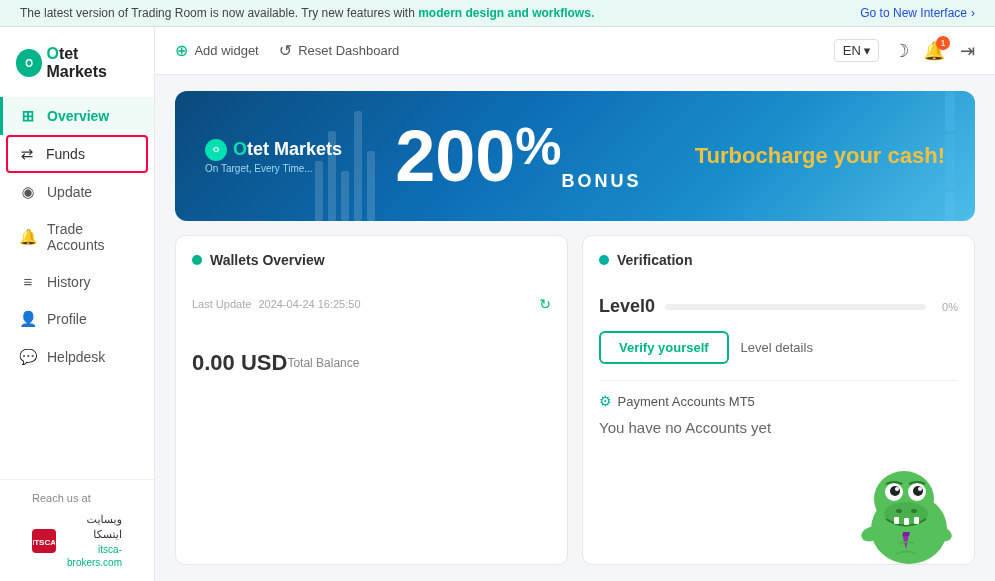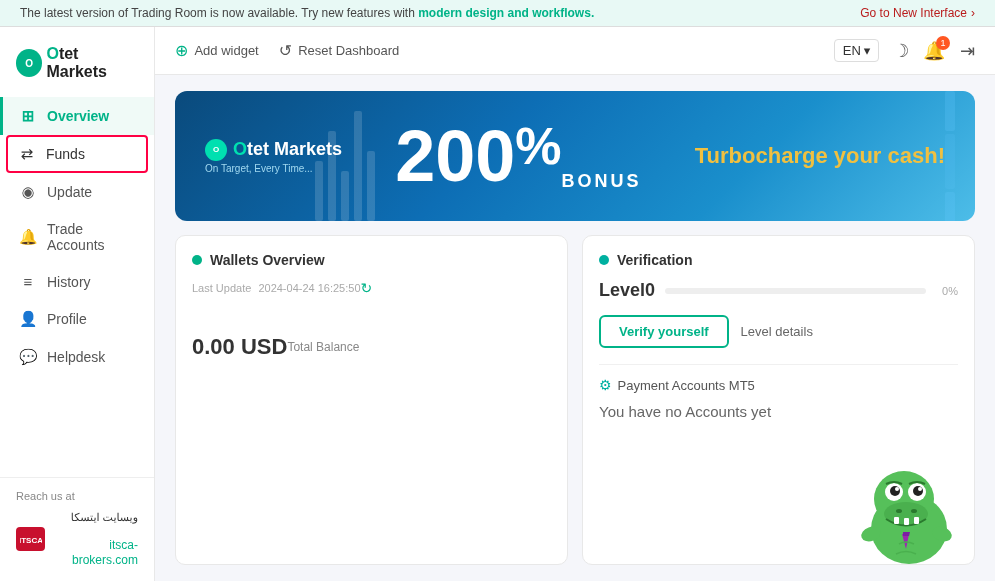--- a/index.html
+++ b/index.html
@@ -10,21 +10,21 @@
       padding: 6px 20px;
       font-size: 12px;
       color: #333;
       display: flex;
       justify-content: space-between;
       align-items: center;
       border-bottom: 1px solid #ddd;
     }
     .top-banner .banner-left { color: #444; }
     .top-banner .banner-left span { color: #00b388; font-weight: 600; }
-    .top-banner .banner-right { color: #b91c1c; cursor: pointer; display: flex; align-items: center; gap: 4px; }
+    .top-banner .banner-right { color: #1d4ed8; cursor: pointer; display: flex; align-items: center; gap: 4px; }
     .top-banner .banner-right::after { content: '›'; }
 
     .app-body { display: flex; flex: 1; overflow: hidden; }
 
     
     .sidebar {
       width: 155px;
       background: #fff;
       border-right: 1px solid #e8e8e8;
       display: flex;
@@ -62,36 +62,36 @@
       color: #333;
       border: 2px solid #f04;
       border-radius: 4px;
       margin: 0 6px;
       padding: 8px 10px;
       border-left: 2px solid #f04;
     }
     .nav-icon { font-size: 15px; width: 18px; text-align: center; }
 
     .sidebar-bottom {
-      padding: 12px 16px;
+      padding: 12px 32px;
       border-top: 1px solid #eee;
     }
     .reach-us { font-size: 11px; color: #888; margin-bottom: 8px; }
     .itsca-logo {
       display: flex; align-items: center; gap: 6px;
     }
     .itsca-icon {
       width: 32px; height: 24px;
       background: #c8102e;
       border-radius: 4px;
       display: flex; align-items: center; justify-content: center;
       color: white; font-size: 9px; font-weight: bold;
     }
     .itsca-text { font-size: 11px; color: #333; line-height: 1.3; text-align: right; direction: rtl; }
-    .itsca-domain { font-size: 12px; color: #00b388; margin-top: 14px; display: block; }
+    .itsca-domain { font-size: 10px; color: #00b388; margin-top: 2px; display: block; }
 
     
     .main-content { flex: 1; display: flex; flex-direction: column; overflow: hidden; }
 
     .toolbar {
       background: #fff;
       padding: 12px 20px;
       display: flex;
       align-items: center;
       justify-content: space-between;
@@ -164,29 +164,29 @@
 
     .panel {
       background: #fff;
       border-radius: 10px;
       border: 1px solid #e8e8e8;
       padding: 16px;
     }
     .panel-header {
       display: flex; align-items: center; gap: 8px;
       font-size: 14px; font-weight: 600; color: #333;
-      margin-bottom: 12px;
+      margin-bottom: 28px;
     }
     .panel-dot { width: 10px; height: 10px; border-radius: 50%; }
     .panel-dot.green { background: #00b388; }
     .panel-dot.teal { background: #00b0a0; }
 
     .last-update {
       font-size: 11px; color: #aaa;
-      display: flex; align-items: center; 
+      display: flex; align-items: center; justify-content: space-between;
       margin-bottom: 8px;
     }
     .refresh-icon { color: #00b388; font-size: 14px; cursor: pointer; }
 
     .balance-section {
       display: flex; flex-direction: row; align-items: center;
       padding: 30px 0 10px;
     }
     .balance-amount { font-size: 22px; font-weight: 700; color: #333; }
     .balance-label { font-size: 12px; color: #888; }

